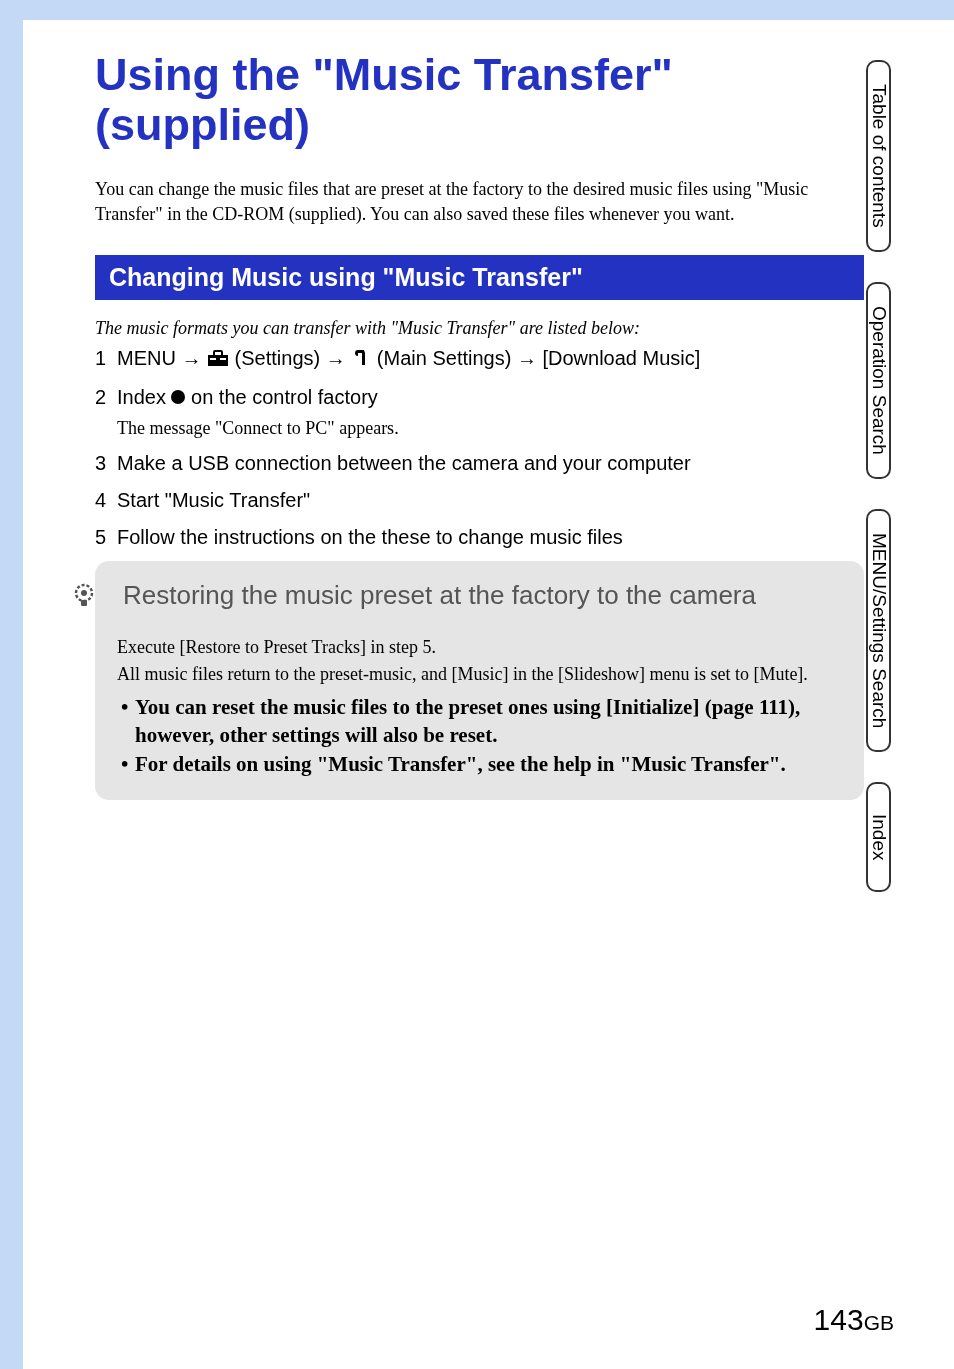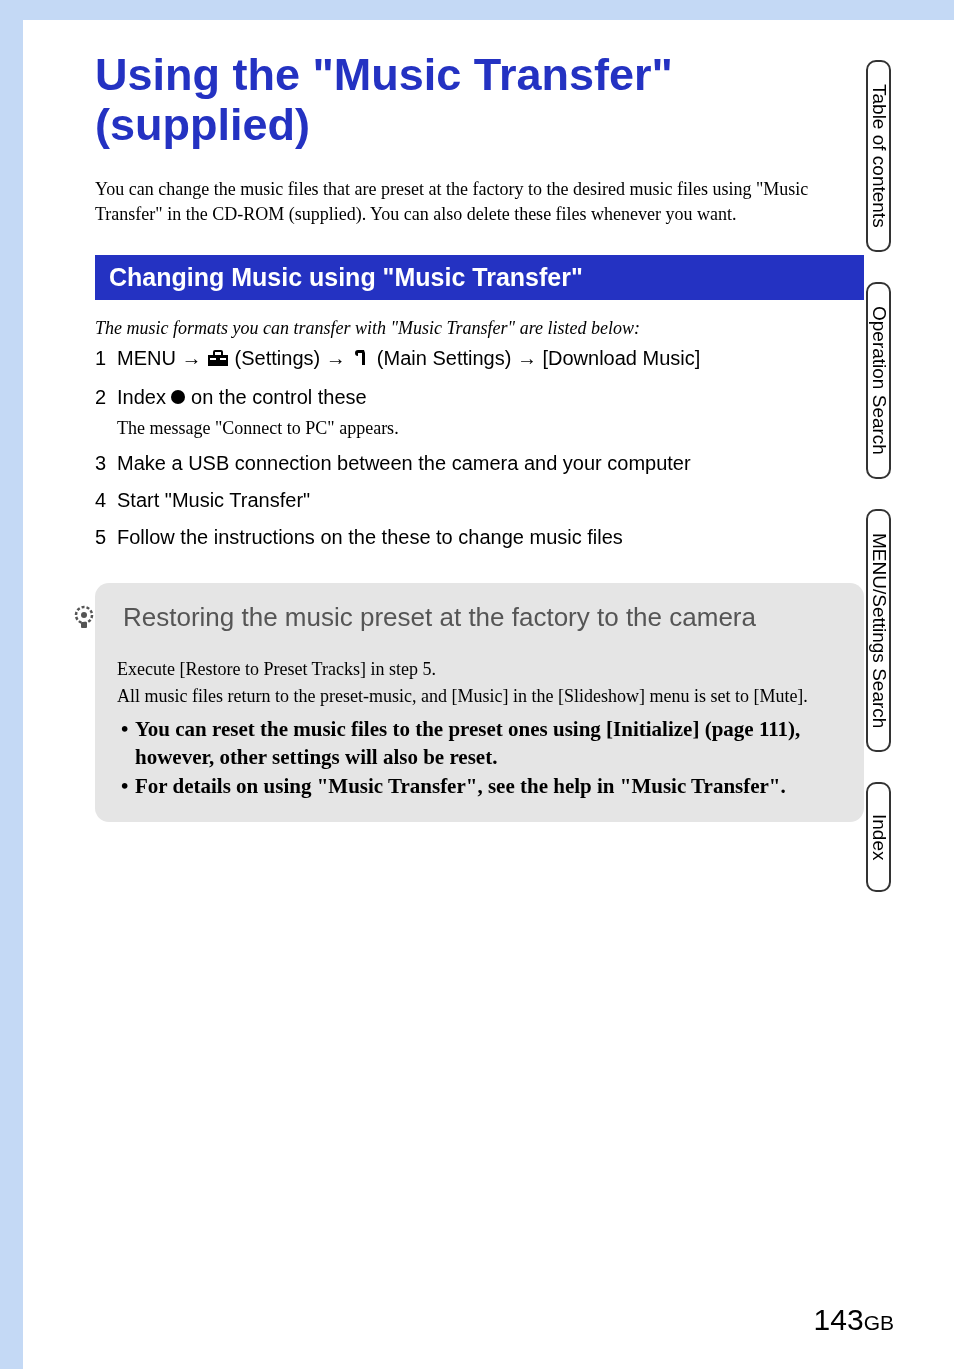--- a/index.html
+++ b/index.html
@@ -112,21 +112,21 @@
       background: #000;
       border-radius: 50%;
       vertical-align: middle;
       position: relative;
       top: -1px;
     }
     .tip-box {
       background: #e5e5e5;
       border-radius: 14px;
       padding: 18px 22px 22px 22px;
-      margin-top: 30px;
+      margin-top: 8px;
     }
     .tip-title {
       font-family: Arial, Helvetica, sans-serif;
       font-size: 26px;
       color: #555;
       line-height: 1.2;
       margin-bottom: 18px;
       padding-left: 48px;
       text-indent: -48px;
     }
@@ -193,21 +193,21 @@
   </style>
 </head>
 <body>
 
 <div class="top-bar"></div>
 <div class="left-bar"></div>
 
 <div class="content">
   <h1>Using the "Music Transfer" (supplied)</h1>
 
-  <p class="intro">You can change the music files that are preset at the factory to the desired music files using "Music Transfer" in the CD-ROM (supplied). You can also delete these files whenever you want.</p>
+  <p class="intro">You can change the music files that are preset at the factory to the desired music files using "Music Transfer" in the CD-ROM (supplied). You can also saved these files whenever you want.</p>
 
   <h2>Changing Music using "Music Transfer"</h2>
 
   <p class="formats-intro">The music formats you can transfer with "Music Transfer" are listed below:</p>
 
 
   <ol class="steps">
     <li>
       <span>MENU </span><span class="arrow">→</span>
       <span class="icon-box">
@@ -220,21 +220,21 @@
       </span>
       <span> (Settings) </span><span class="arrow">→</span>
       <span class="icon-box">
         <svg width="20" height="20" viewBox="0 0 20 20">
           <path d="M7 3 A3 3 0 1 0 7 9 L7 6 L11 6 L11 18 L14 18 L14 6 L13 3 Z" fill="#000"></path>
         </svg>
       </span>
       <span> (Main Settings) </span><span class="arrow">→</span><span> [Download Music]</span>
     </li>
     <li>
-      <span>Index </span><span class="filled-circle"></span><span> on the control these</span>
+      <span>Index </span><span class="filled-circle"></span><span> on the control factory</span>
       <span class="step-note">The message "Connect to PC" appears.</span>
     </li>
     <li>Make a USB connection between the camera and your computer</li>
     <li>Start "Music Transfer"</li>
     <li>Follow the instructions on the these to change music files</li>
   </ol>
 
   <div class="tip-box">
     <div class="tip-title">
       <span class="tip-icon">

